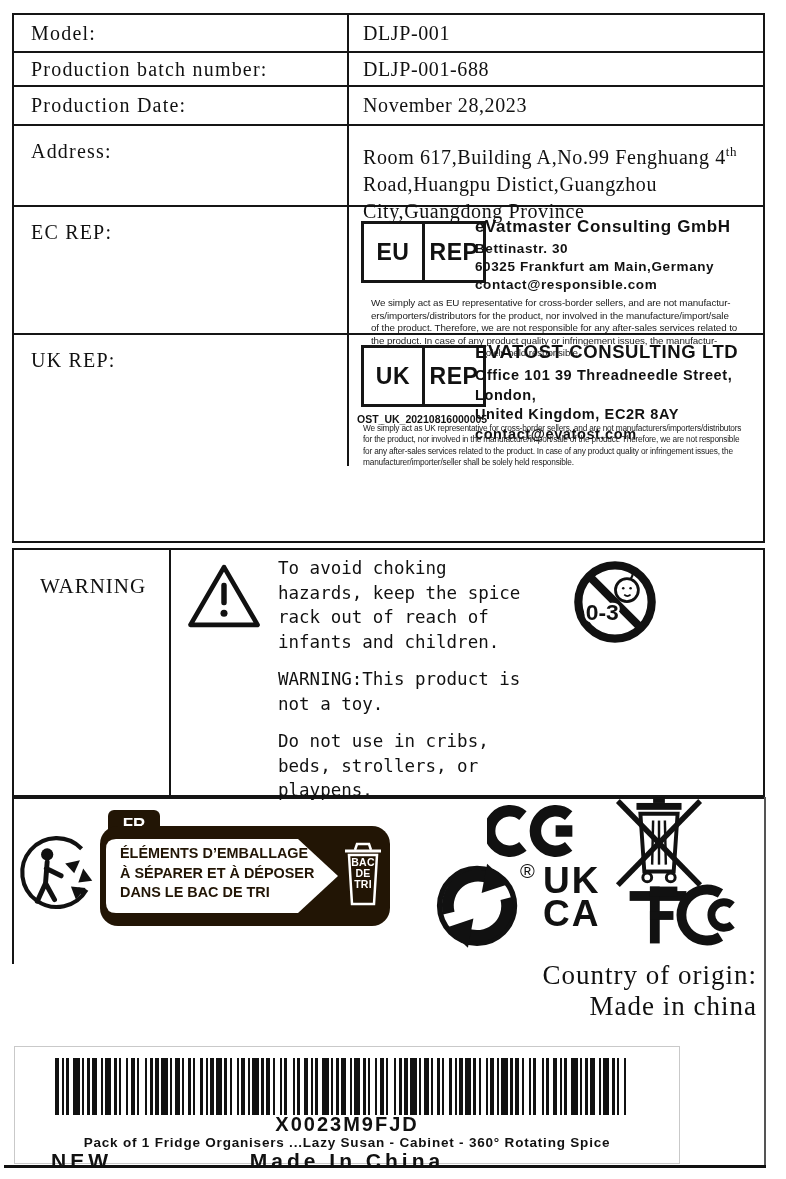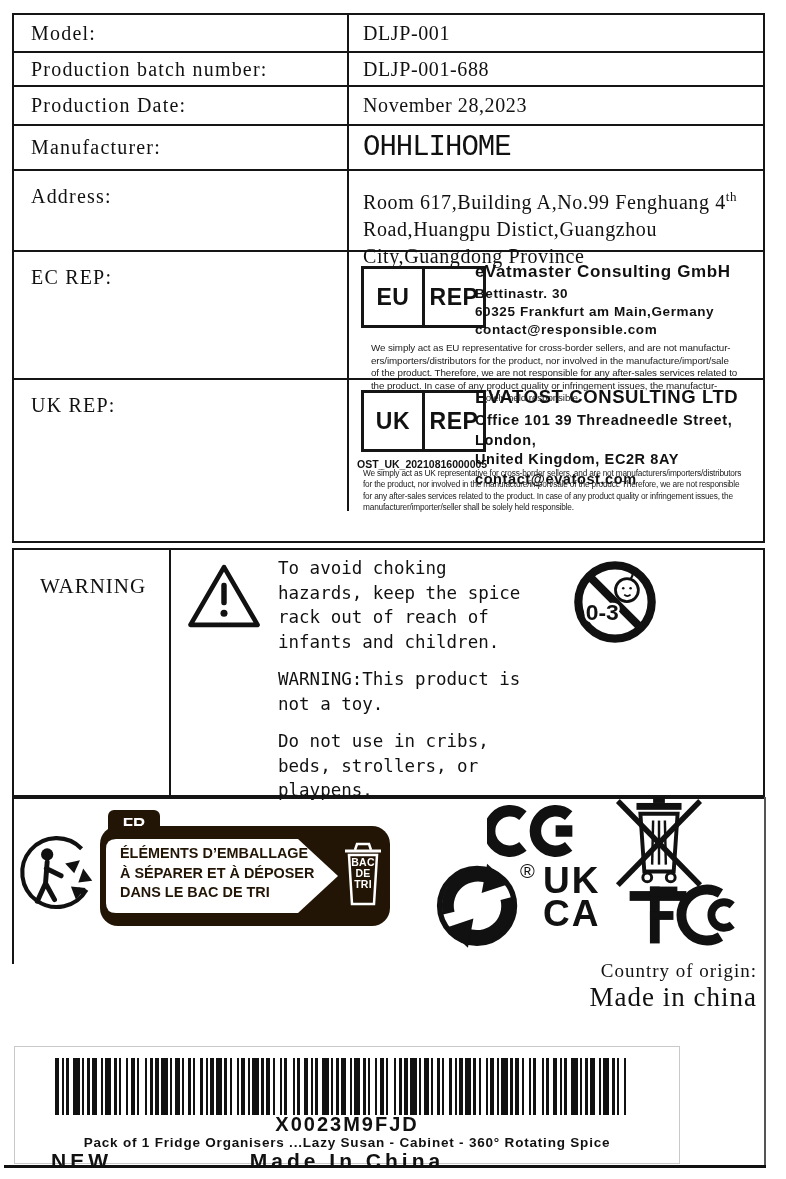--- a/index.html
+++ b/index.html
@@ -65,21 +65,21 @@
   .fr-bin-text{position:absolute;left:0;top:17px;width:42px;text-align:center;color:#fff;
            font:bold 10.5px/11px "Liberation Sans",sans-serif;white-space:pre-line;letter-spacing:.2px;}
   .ce-mark{position:absolute;left:487px;top:800px;}
   .weee{position:absolute;left:612px;top:793px;}
   .green-dot{position:absolute;left:436px;top:858px;}
   .ukca{position:absolute;left:543px;top:864px;font:bold 37px/33px "Liberation Sans",sans-serif;
         letter-spacing:2px;}
   .fcc{position:absolute;left:646px;top:880px;}
   
   .origin{position:absolute;left:420px;top:960px;width:337px;text-align:right;}
-  .origin-label{font-size:19px;letter-spacing:1px;}
+  .origin-label{font-size:27px;letter-spacing:1px;}
   .origin-value{font-size:27px;letter-spacing:1px;}
   
   .sticker{position:absolute;left:14px;top:1046px;width:666px;height:118px;
            border:1.5px solid #c9c9c9;box-sizing:border-box;background:#fff;}
   .bars{position:absolute;left:40px;top:11px;width:574px;height:57px;display:flex;overflow:hidden;}
   .bc-value{position:absolute;left:0;top:66px;width:100%;text-align:center;
             font:600 20px "Liberation Sans",sans-serif;letter-spacing:2px;}
   .bc-desc{position:absolute;left:0;top:88px;width:100%;text-align:center;
            font:600 13.5px "Liberation Sans",sans-serif;letter-spacing:.8px;}
   .bc-bottom{position:absolute;left:0;top:100px;width:100%;height:24px;}
@@ -97,26 +97,20 @@
       <div class="cl">Model:</div>
       <div class="cr">DLJP-001</div>
     </div>
     <div class="srow" style="height:34px;">
       <div class="cl">Production batch number:</div>
       <div class="cr">DLJP-001-688</div>
     </div>
     <div class="srow" style="height:39px;">
       <div class="cl">Production Date:</div>
       <div class="cr">November 28,2023</div>
-    </div>
-    <div class="srow" style="height:45px;">
-      <div class="cl">Manufacturer:</div>
-      <div class="cr">
-        <span class="mfr-value">OHHLIHOME</span>
-      </div>
     </div>
     <div class="srow" style="height:81px;">
       <div class="cl topalign">Address:</div>
       <div class="cr topalign addr"><span>Room 617,Building A,No.99 Fenghuang 4</span><sup>th</sup><span>
 Road,Huangpu Distict,Guangzhou
 City,Guangdong Province</span></div>
     </div>
 
     <div class="srow" style="height:128px;">
       <div class="cl topalign">EC REP:</div>

